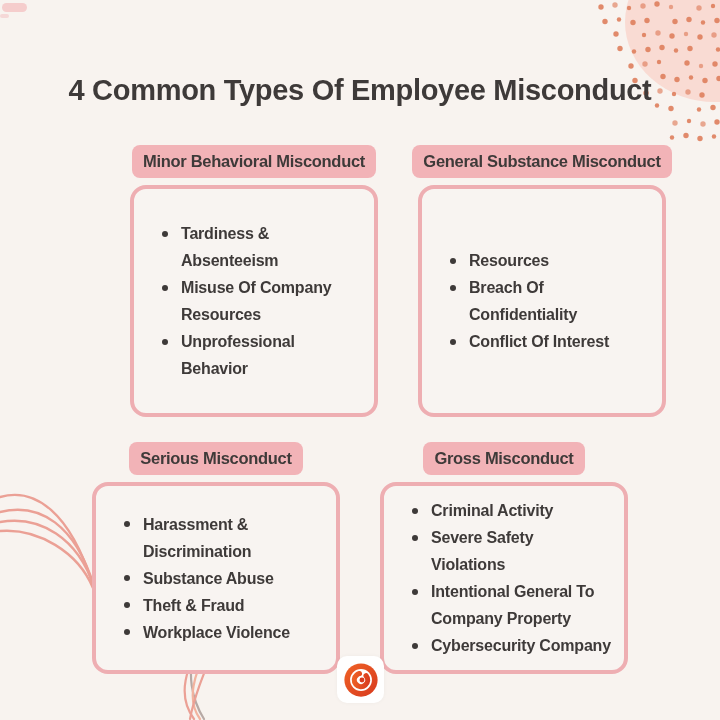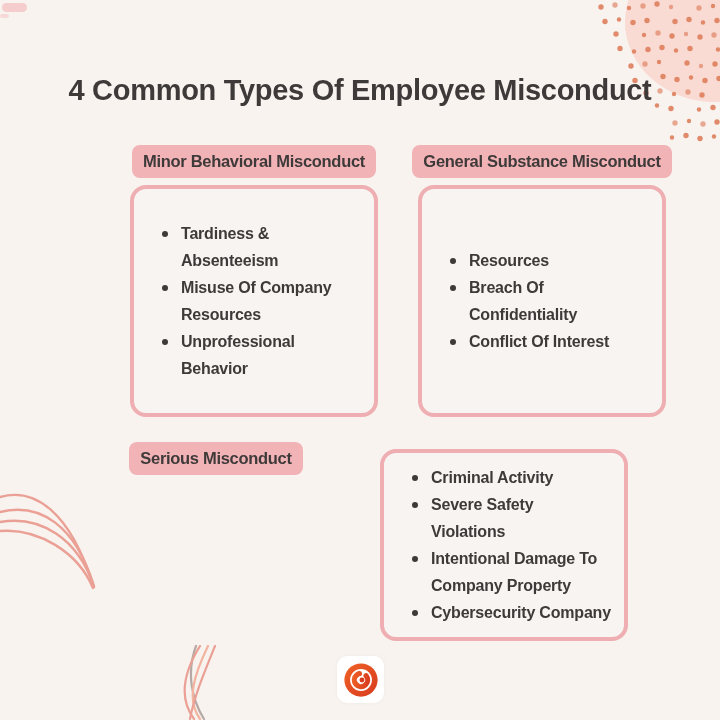--- a/index.html
+++ b/index.html
@@ -180,28 +180,38 @@
 Confidentiality</li>
             <li>Conflict Of Interest</li>
           </ul>
       </div>
     </section>
   </div>
 
   <div class="row row-2">
     <section class="card">
       <div class="badge">Serious Misconduct</div>
-    </section>
-    <section class="card">
+      <div class="box">
+        <ul class="items">
+            <li>Harassment &amp;
+Discrimination</li>
+            <li>Substance Abuse</li>
+            <li>Theft &amp; Fraud</li>
+            <li>Workplace Violence</li>
+          </ul>
+      </div>
+    </section>
+    <section class="card">
+      <div class="badge">Gross Misconduct</div>
       <div class="box">
         <ul class="items">
             <li>Criminal Activity</li>
             <li>Severe Safety
 Violations</li>
-            <li>Intentional Damage To
+            <li>Intentional General To
 Company Property</li>
             <li>Cybersecurity Company</li>
           </ul>
       </div>
     </section>
   </div>
 
   <div class="logo-tile">
     <svg width="38" height="38" viewBox="0 0 40 40">
       <defs>

